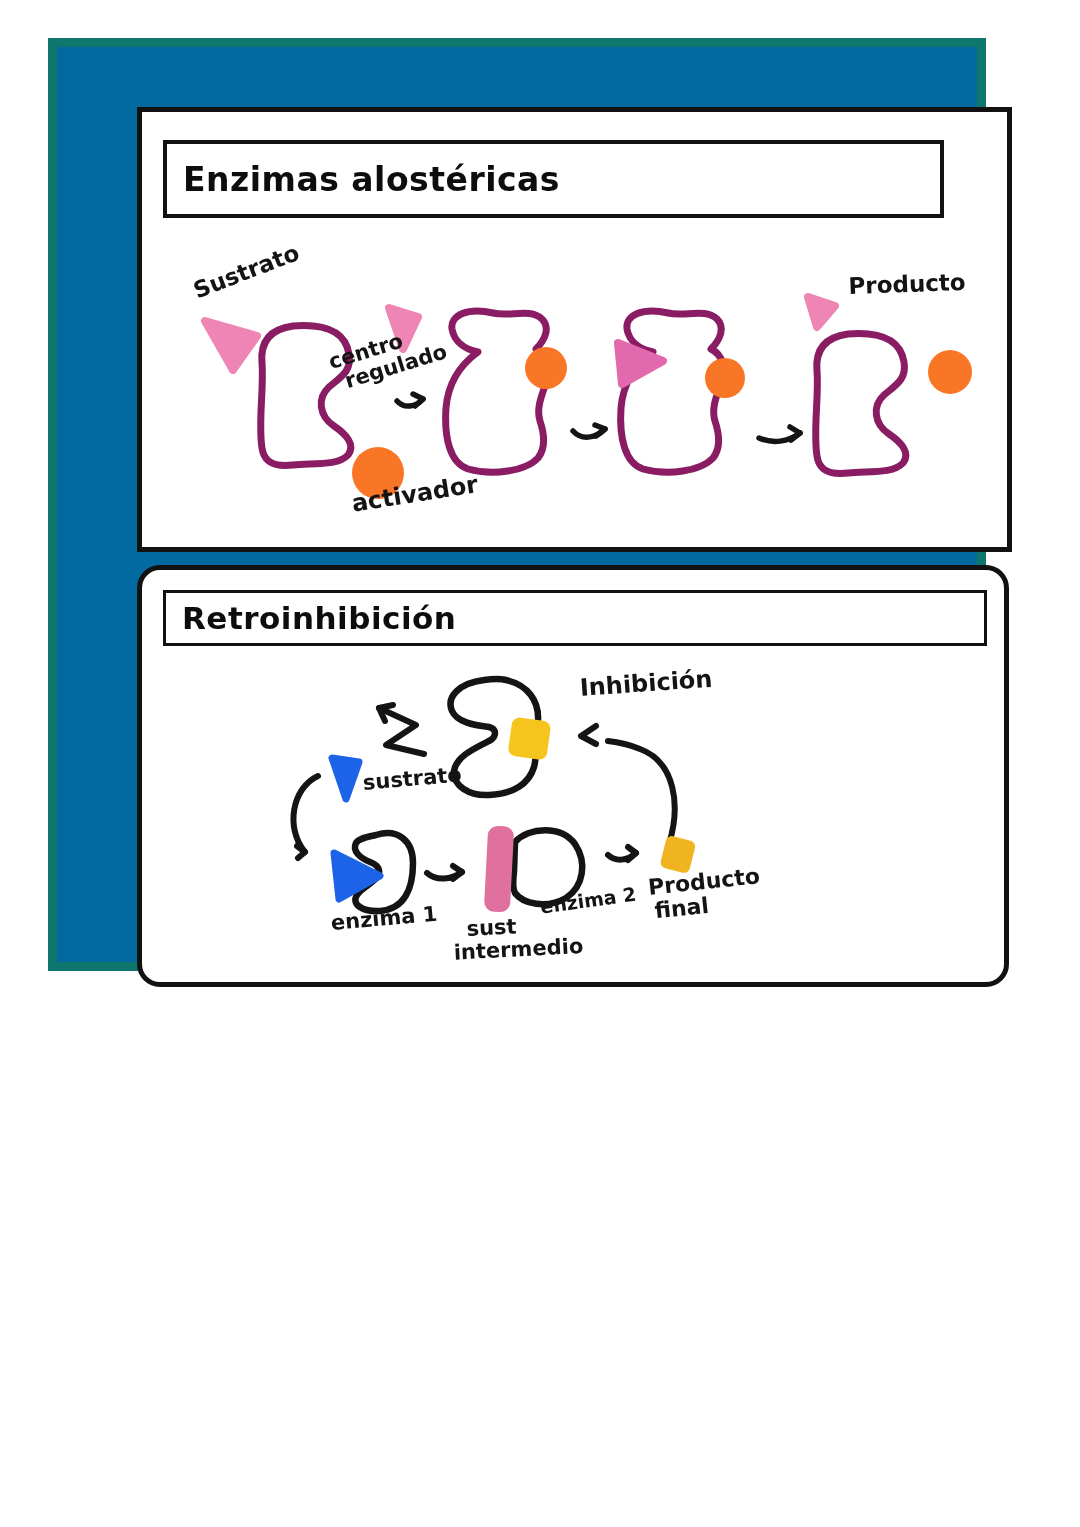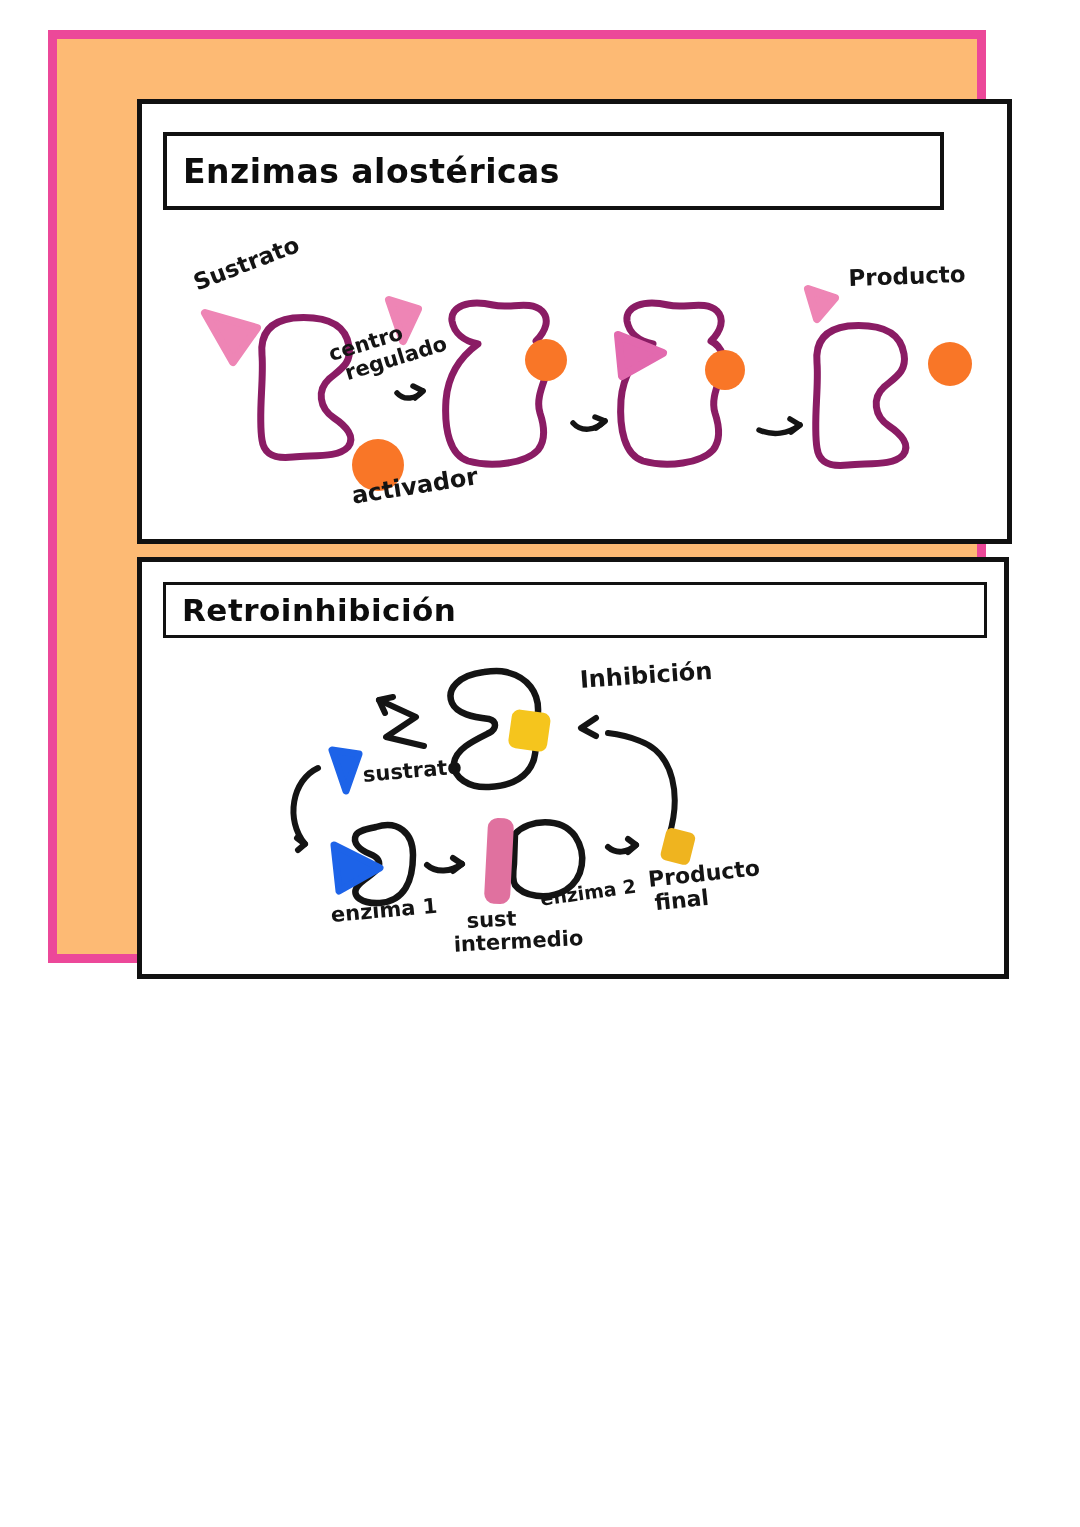--- a/index.html
+++ b/index.html
@@ -1,26 +1,26 @@
 <!DOCTYPE html>
 <html><head>
 <meta charset="utf-8">
 <style>
   html,body{margin:0;padding:0;}
   body{
     width:1080px;height:1527px;position:relative;background:#ffffff;
     font-family:"DejaVu Sans",sans-serif;overflow:hidden;
   }
   .outer-frame{
-    position:absolute;left:48px;top:30px;width:920px;height:915px;
-    border:9px solid #ec4899;background:#fdba74;
+    position:absolute;left:48px;top:38px;width:920px;height:915px;
+    border:9px solid #0f766e;background:#0369a1;
   }
   .panel{position:absolute;border:5px solid #111111;background:#ffffff;}
   .panel-1{left:80px;top:60px;width:865px;height:435px;}
-  .panel-2{left:80px;top:518px;width:862px;height:412px;}
+  .panel-2{left:80px;top:518px;width:862px;height:412px;border-radius:23px;}
   .title-box{position:absolute;border:4px solid #111111;background:#ffffff;display:flex;align-items:center;}
   .title-box-1{left:21px;top:28px;width:773px;height:70px;}
   .title-box-2{left:21px;top:20px;width:818px;height:50px;border-width:3px;}
   .title-text{
     font-weight:700;color:#0d0d0d;padding-left:16px;letter-spacing:.5px;
     font-family:"DejaVu Sans",sans-serif;
   }
   .title-text-1{font-size:33px;}
   .title-text-2{font-size:31px;}
   .draw{position:absolute;}

